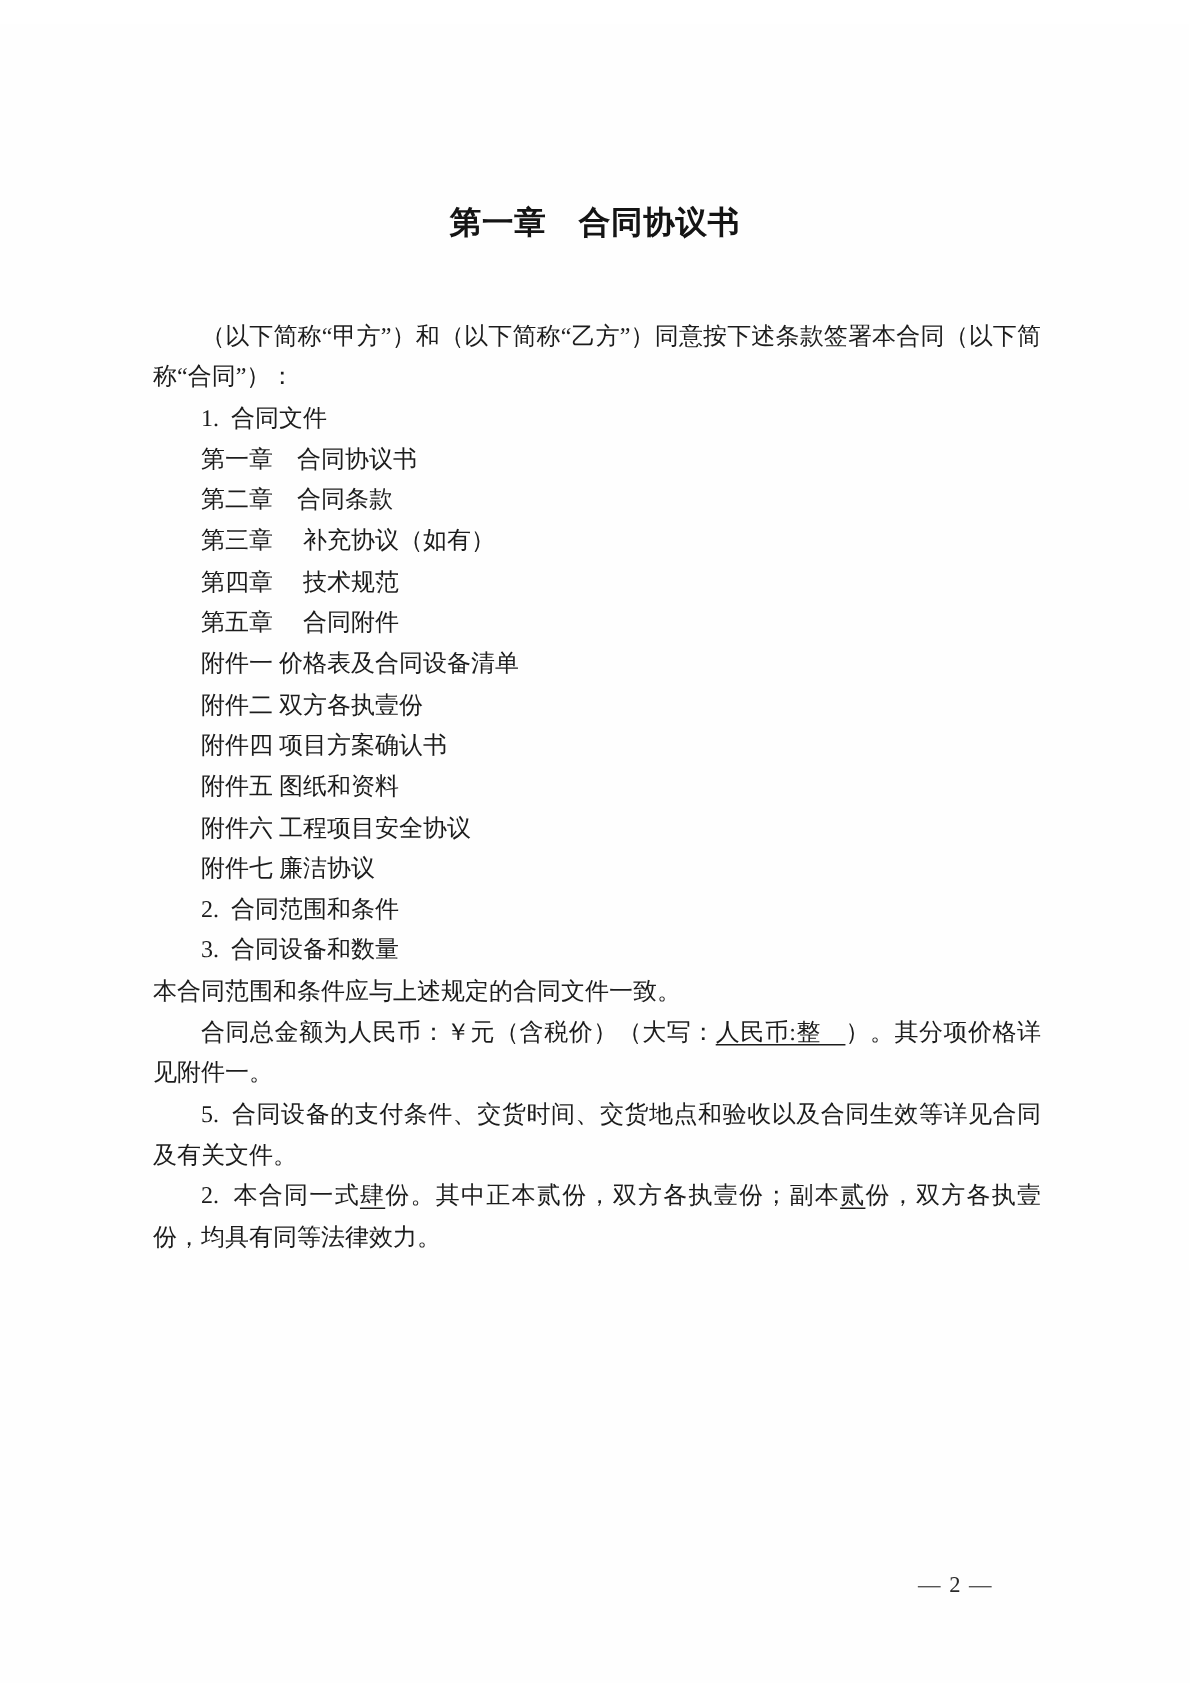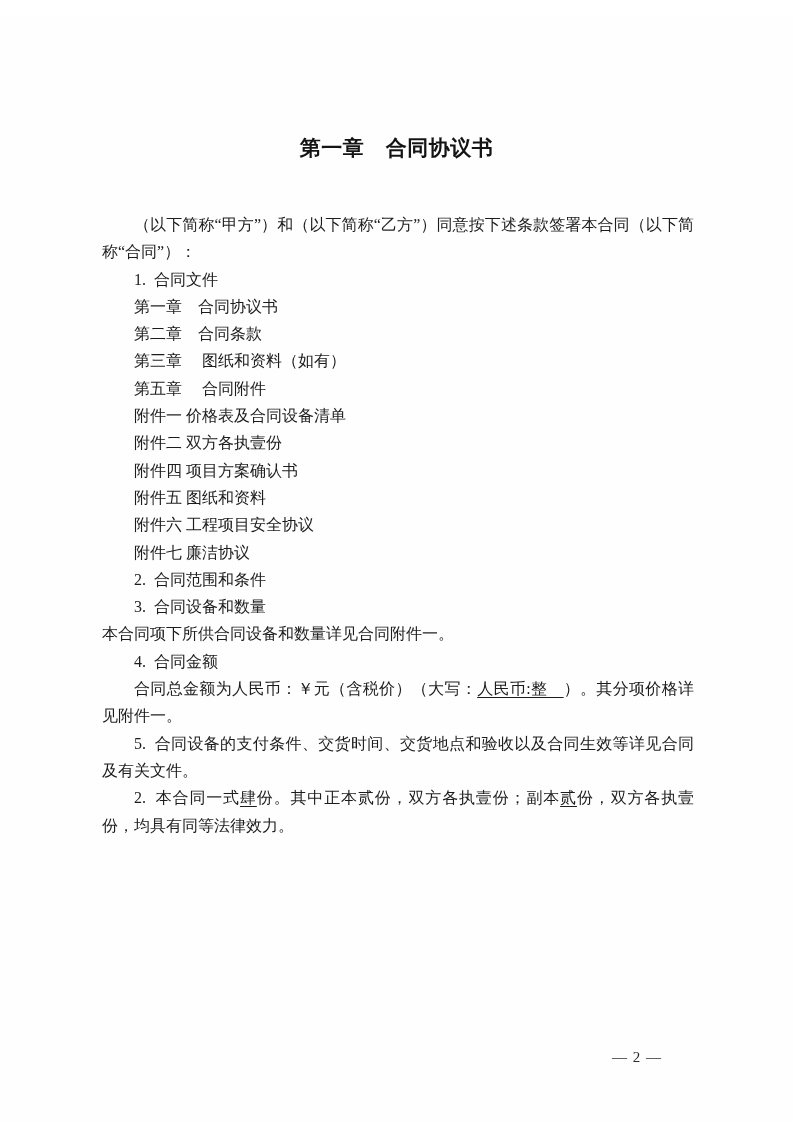--- a/index.html
+++ b/index.html
@@ -68,37 +68,37 @@
   <h1 class="doc-title">第一章　合同协议书</h1>
 
   <div class="doc-body">
 
     <p class="ind">（以下简称“甲方”）和（以下简称“乙方”）同意按下述条款签署本合同（以下简称“合同”）：</p>
 
     <p class="ind">1.  合同文件</p>
 
     <p class="ind">第一章　合同协议书</p>
     <p class="ind">第二章　合同条款</p>
-    <p class="ind">第三章　 图纸和资料（如有）</p>
+    <p class="ind">第三章　 补充协议（如有）</p>
+    <p class="ind">第四章　 技术规范</p>
     <p class="ind">第五章　 合同附件</p>
 
     <p class="ind">附件一 价格表及合同设备清单</p>
     <p class="ind">附件二 双方各执壹份</p>
     <p class="ind">附件四 项目方案确认书</p>
     <p class="ind">附件五 图纸和资料</p>
     <p class="ind">附件六 工程项目安全协议</p>
     <p class="ind">附件七 廉洁协议</p>
 
 
     <p class="ind">2.  合同范围和条件</p>
 
     <p class="ind">3.  合同设备和数量</p>
-    <p>本合同项下所供合同设备和数量详见合同附件一。</p>
+    <p>本合同范围和条件应与上述规定的合同文件一致。</p>
 
-    <p class="ind">4.  合同金额</p>
     <p class="ind"><span>合同总金额为人民币：￥元（含税价）（大写：</span><span class="u">人民币:整　</span><span>）。其分项价格详见附件一。</span></p>
 
     <p class="ind">5.  合同设备的支付条件、交货时间、交货地点和验收以及合同生效等详见合同及有关文件。</p>
 
     <p class="ind"><span>2.  本合同一式</span><span class="u">肆</span><span>份。其中正本贰份，双方各执壹份；副本</span><span class="u">贰</span><span>份，双方各执壹份，均具有同等法律效力。</span></p>
 
   </div>
 
   <div class="page-footer">— 2 —</div>
 

